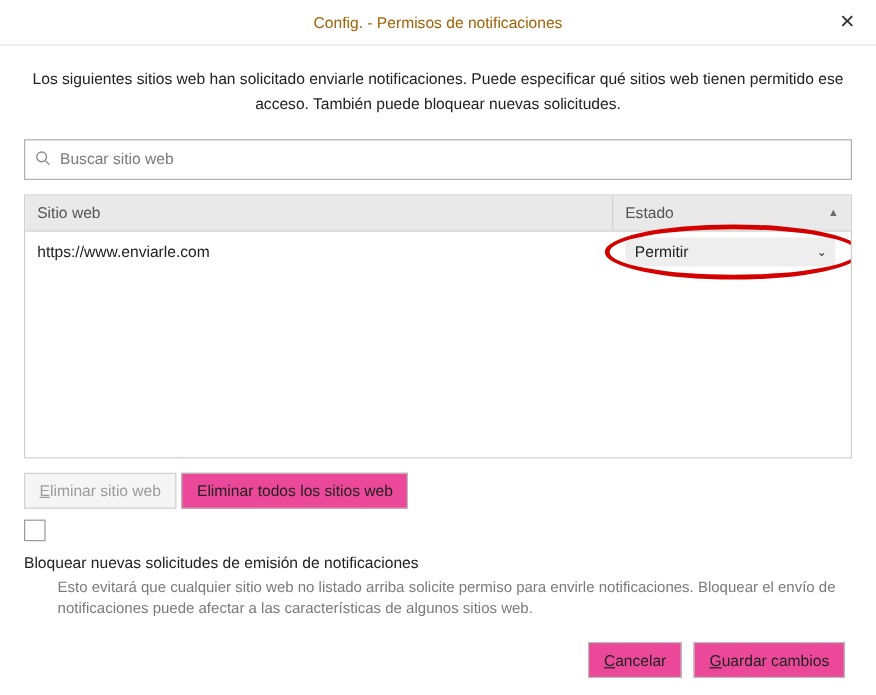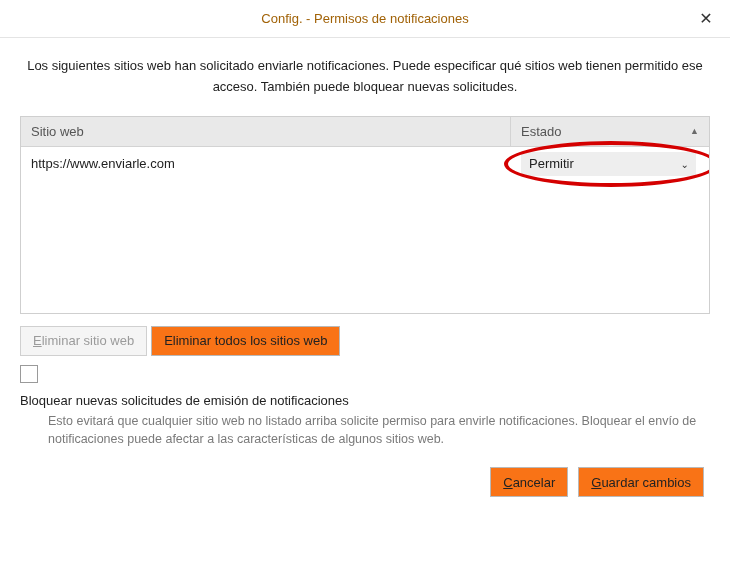--- a/index.html
+++ b/index.html
@@ -62,21 +62,21 @@
     outline: none;
     font-size: 13px;
     color: #444;
     background: transparent;
   }
   .search-wrap input::placeholder { color: #7a7a7a; }
 
   .table-box {
     margin-top: 12px;
     border: 1px solid #cfcfcf;
-    height: 198px;
+    height: 220px;
     background: #fff;
     position: relative;
     overflow: hidden;
   }
   .thead {
     height: 30px;
     background: #e9e9e9;
     border-bottom: 1px solid #d3d3d3;
     display: flex;
     align-items: center;
@@ -156,21 +156,21 @@
   .btn-row {
     margin-top: 12px;
     display: flex;
     gap: 4px;
   }
   .btn {
     height: 30px;
     padding: 0 12px;
     font-size: 13px;
     border: 1px solid #b9b9b9;
-    background: #f97316;
+    background: #ec4899;
     cursor: pointer;
     display: inline-flex;
     align-items: center;
     color: #222;
   }
   .btn.disabled {
     color: #9b9b9b;
     border-color: #d0d0d0;
     background: #f5f5f5;
     cursor: default;
@@ -219,20 +219,29 @@
 <div class="titlebar">
   <span class="title">Config. - Permisos de notificaciones</span>
   <div class="close-btn">
     <span>✕</span>
   </div>
 </div>
 
 <div class="content">
   <div class="intro">Los siguientes sitios web han solicitado enviarle notificaciones. Puede especificar qué sitios web tienen permitido ese acceso. También puede bloquear nuevas solicitudes.</div>
 
+  <div class="search-wrap">
+    <span class="mag">
+      <svg width="13" height="13" viewBox="0 0 16 16" fill="none" stroke="#8a8a8a" stroke-width="1.4">
+        <circle cx="7" cy="7" r="5"></circle>
+        <line x1="11" y1="11" x2="15" y2="15"></line>
+      </svg>
+    </span>
+    <input type="text" placeholder="Buscar sitio web" style="">
+  </div>
 
   <div class="table-box">
     <div class="thead">
       <div class="col-site-h">
         <span>Sitio web</span>
       </div>
       <div class="col-state-h">
         <span>Estado</span>
         <span class="sort-caret">▲</span>
       </div>

